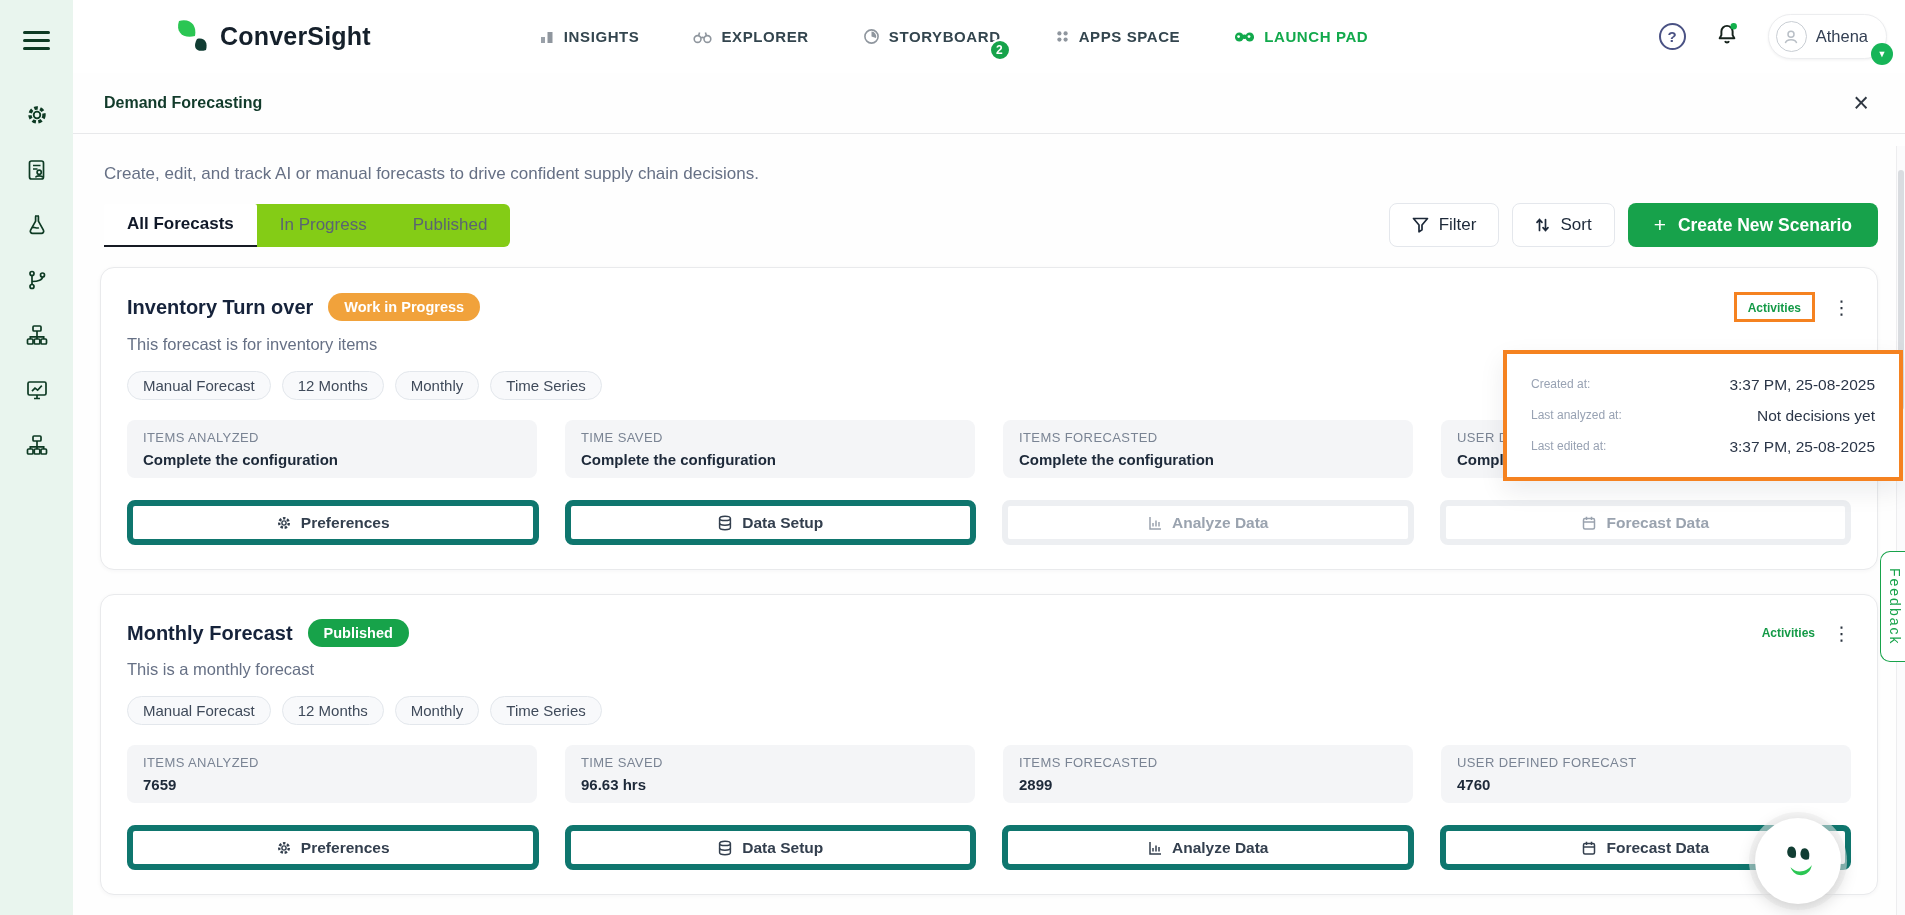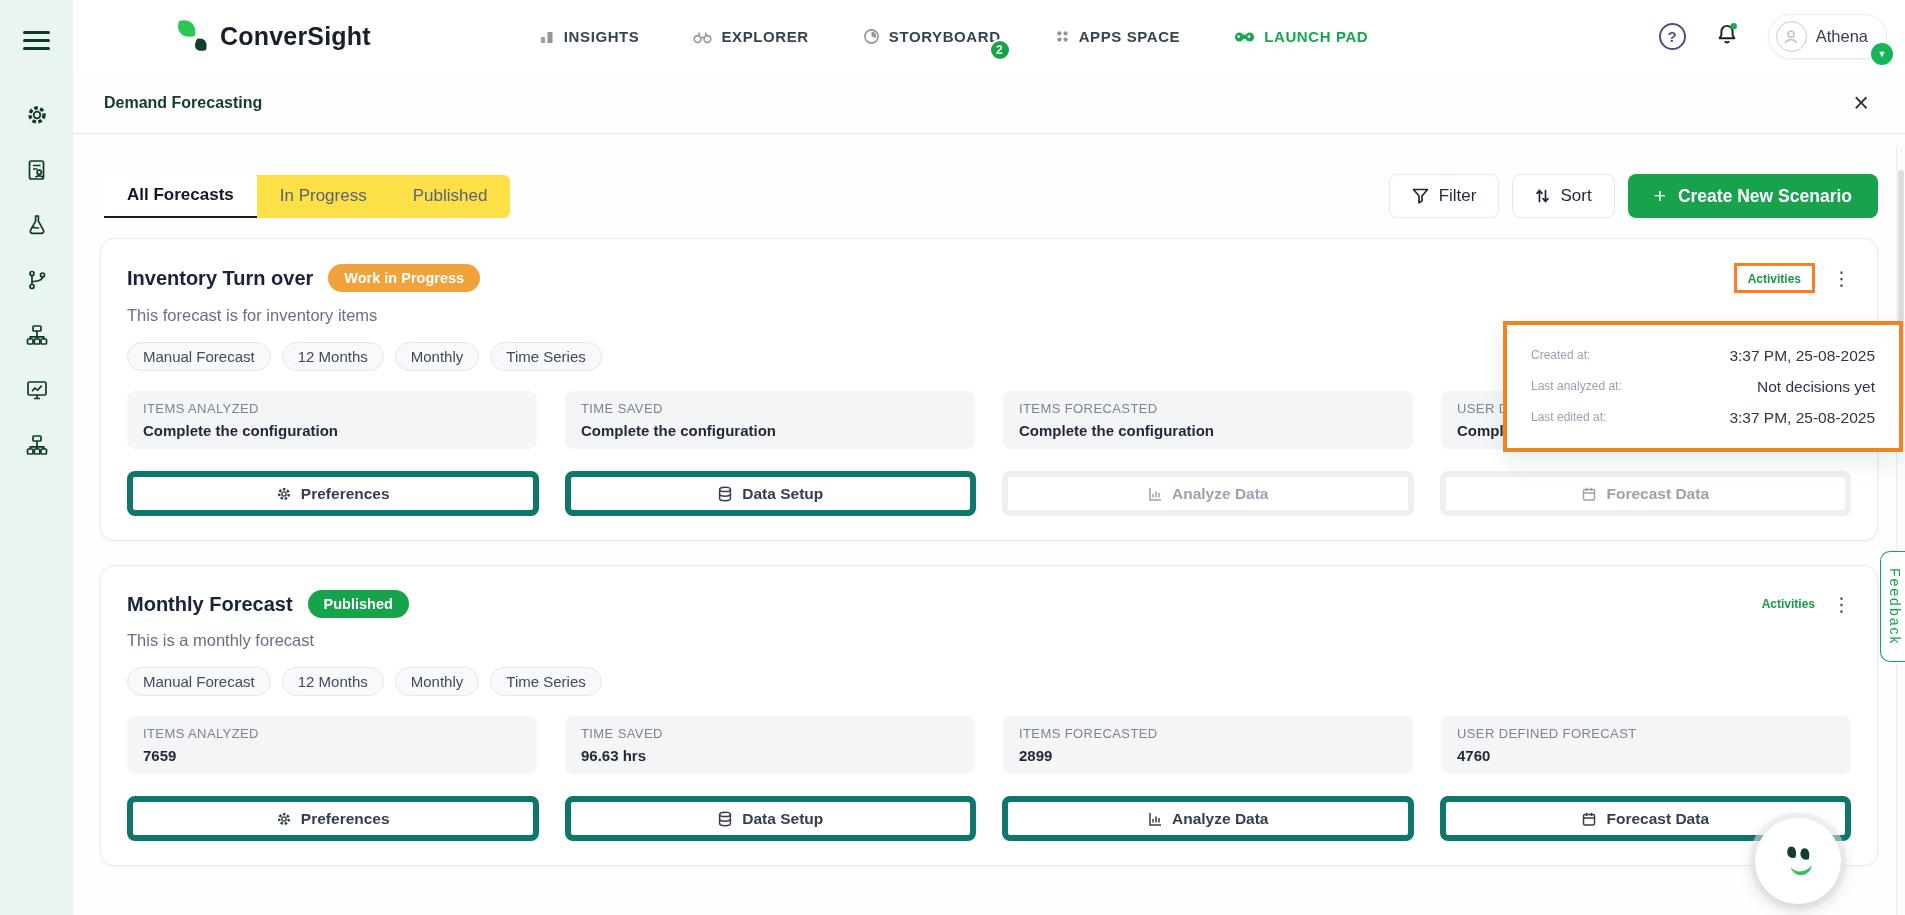--- a/index.html
+++ b/index.html
@@ -46,21 +46,21 @@
   .crumbbar { height:61px; border-bottom:1px solid #E8E9EB; display:flex; align-items:center;
     padding:0 36px 0 31px; }
   .crumb { font-size:16px; font-weight:600; color:#123B2B; cursor:pointer; }
   .close-x { margin-left:auto; font-size:27px; color:#2F3742; cursor:pointer; line-height:1; }
 
   .page-head { padding:21px 31px 0 31px; }
   .page-title { font-size:26px; font-weight:700; color:#101828; }
   .page-sub { margin-top:9px; font-size:17px; color:#667085; }
 
   .tabsrow { margin-top:19px; padding:0 27px 0 31px; display:flex; align-items:center; }
-  .tabgroup { display:flex; background:#fde047; border-radius:6px; height:43px; }
+  .tabgroup { display:flex; background:#84cc16; border-radius:6px; height:43px; }
   .tab { display:flex; align-items:center; padding:0 23px; font-size:17px; color:#5A6472; cursor:pointer; }
   .tab.active { background:#fff; color:#101828; font-weight:700; border-bottom:2.5px solid #161B24;
     border-radius:2px 2px 0 0; }
   .toolbtns { margin-left:auto; display:flex; align-items:center; gap:13px; }
   .toolbtn { display:flex; align-items:center; gap:10px; height:44px; padding:0 22px; background:#fff;
     border:1px solid #E4E7EC; border-radius:8px; font-size:17px; color:#1D2939; cursor:pointer; }
   .btn-green { display:flex; align-items:center; gap:12px; height:44px; padding:0 26px; background:#17A24B;
     border:none; border-radius:8px; font-size:17.5px; font-weight:600; color:#fff; cursor:pointer; }
   .plus-glyph { font-size:21px; font-weight:400; }
 
@@ -258,20 +258,21 @@
 </div>
 
 <div class="content">
 
   <div class="crumbbar">
     <span class="crumb">Demand Forecasting</span>
     <span class="close-x">×</span>
   </div>
 
   <div class="page-head">
+    <div class="page-sub">Create, edit, and track AI or manual forecasts to drive confident supply chain decisions.</div>
   </div>
 
   <div class="tabsrow">
     <div class="tabgroup">
       <div class="tab active">All Forecasts</div>
       <div class="tab">In Progress</div>
       <div class="tab">Published</div>
     </div>
     <div class="toolbtns">
       <button class="toolbtn">

